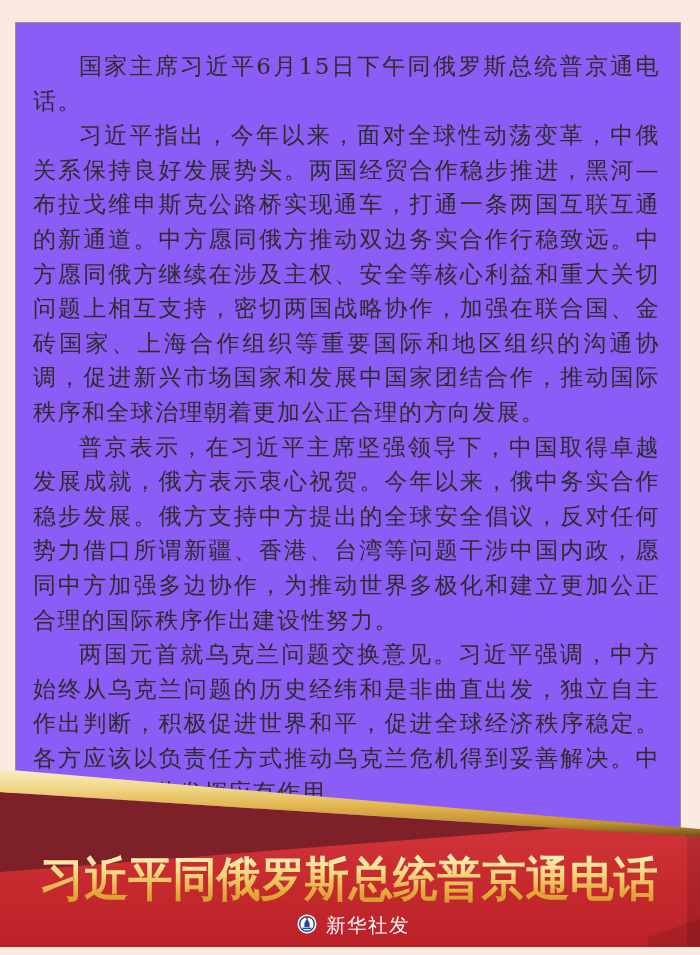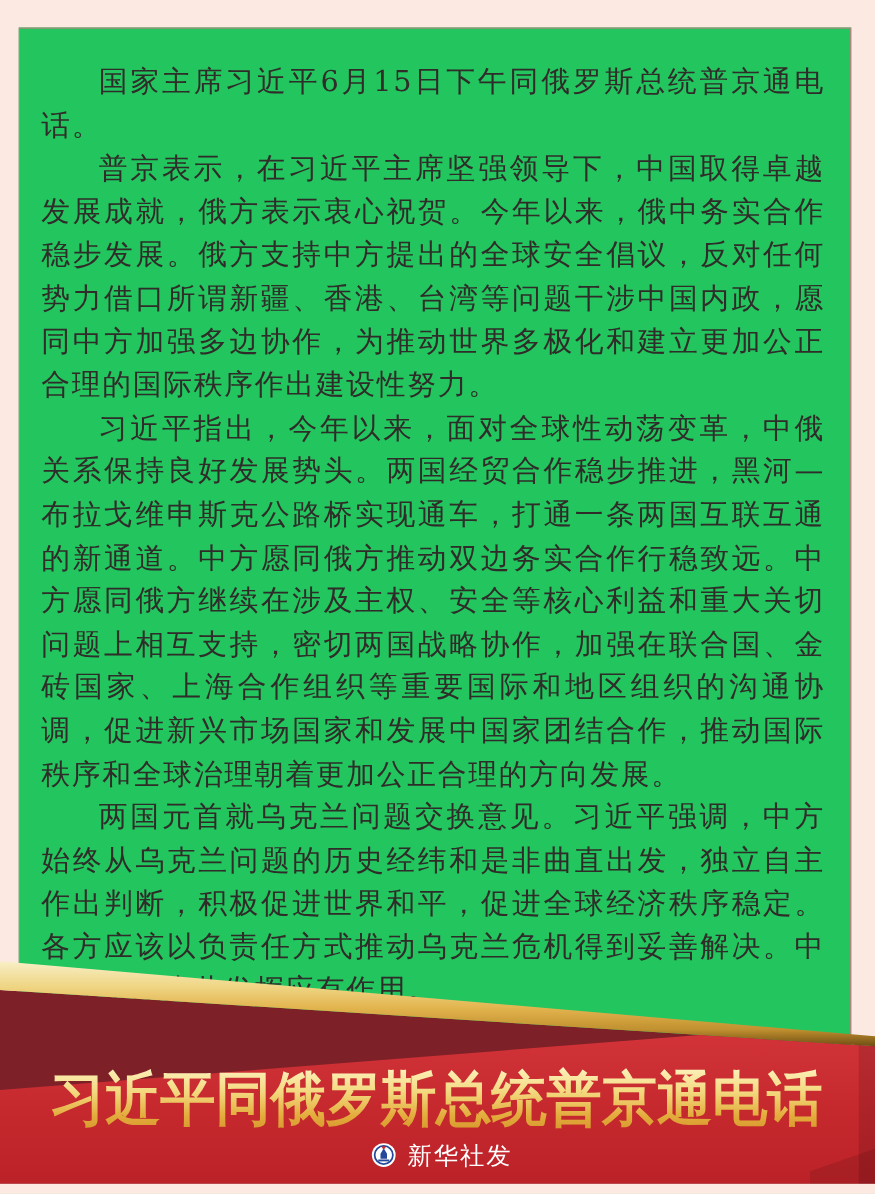--- a/index.html
+++ b/index.html
@@ -11,21 +11,21 @@
     overflow: hidden;
     font-family: "DejaVu Serif", serif;
   }
   .content-box {
     position: absolute;
     left: 15px;
     top: 22px;
     width: 664px;
     height: 826px;
     border: 1px solid #a8897d;
-    background: #22c55e;
+    background: #8b5cf6;
     box-sizing: content-box;
   }
   .article {
     padding: 26px 20px 0 17px;
     font-size: 23px;
     line-height: 34.6px;
     letter-spacing: 1.4px;
     color: #2f2c29;
     text-align: justify;
   }
@@ -43,22 +43,22 @@
   .banner svg { display: block; }
 </style>
 </head>
 <body>
 
 <div class="page">
 
   <div class="content-box">
     <div class="article">
       <p>国家主席习近平6月15日下午同俄罗斯总统普京通电话。</p>
+      <p>习近平指出，今年以来，面对全球性动荡变革，中俄关系保持良好发展势头。两国经贸合作稳步推进，黑河—布拉戈维申斯克公路桥实现通车，打通一条两国互联互通的新通道。中方愿同俄方推动双边务实合作行稳致远。中方愿同俄方继续在涉及主权、安全等核心利益和重大关切问题上相互支持，密切两国战略协作，加强在联合国、金砖国家、上海合作组织等重要国际和地区组织的沟通协调，促进新兴市场国家和发展中国家团结合作，推动国际秩序和全球治理朝着更加公正合理的方向发展。</p>
       <p>普京表示，在习近平主席坚强领导下，中国取得卓越发展成就，俄方表示衷心祝贺。今年以来，俄中务实合作稳步发展。俄方支持中方提出的全球安全倡议，反对任何势力借口所谓新疆、香港、台湾等问题干涉中国内政，愿同中方加强多边协作，为推动世界多极化和建立更加公正合理的国际秩序作出建设性努力。</p>
-      <p>习近平指出，今年以来，面对全球性动荡变革，中俄关系保持良好发展势头。两国经贸合作稳步推进，黑河—布拉戈维申斯克公路桥实现通车，打通一条两国互联互通的新通道。中方愿同俄方推动双边务实合作行稳致远。中方愿同俄方继续在涉及主权、安全等核心利益和重大关切问题上相互支持，密切两国战略协作，加强在联合国、金砖国家、上海合作组织等重要国际和地区组织的沟通协调，促进新兴市场国家和发展中国家团结合作，推动国际秩序和全球治理朝着更加公正合理的方向发展。</p>
       <p>两国元首就乌克兰问题交换意见。习近平强调，中方始终从乌克兰问题的历史经纬和是非曲直出发，独立自主作出判断，积极促进世界和平，促进全球经济秩序稳定。各方应该以负责任方式推动乌克兰危机得到妥善解决。中方愿继续为此发挥应有作用。</p>
     </div>
   </div>
 
   <div class="banner">
     <svg width="700" height="178" viewBox="0 0 700 178" xmlns="http://www.w3.org/2000/svg">
       <defs>
         <linearGradient id="goldStripe" x1="0" y1="0" x2="0" y2="1">
           <stop offset="0" stop-color="#f8efc6"></stop>
           <stop offset="0.3" stop-color="#efd584"></stop>

